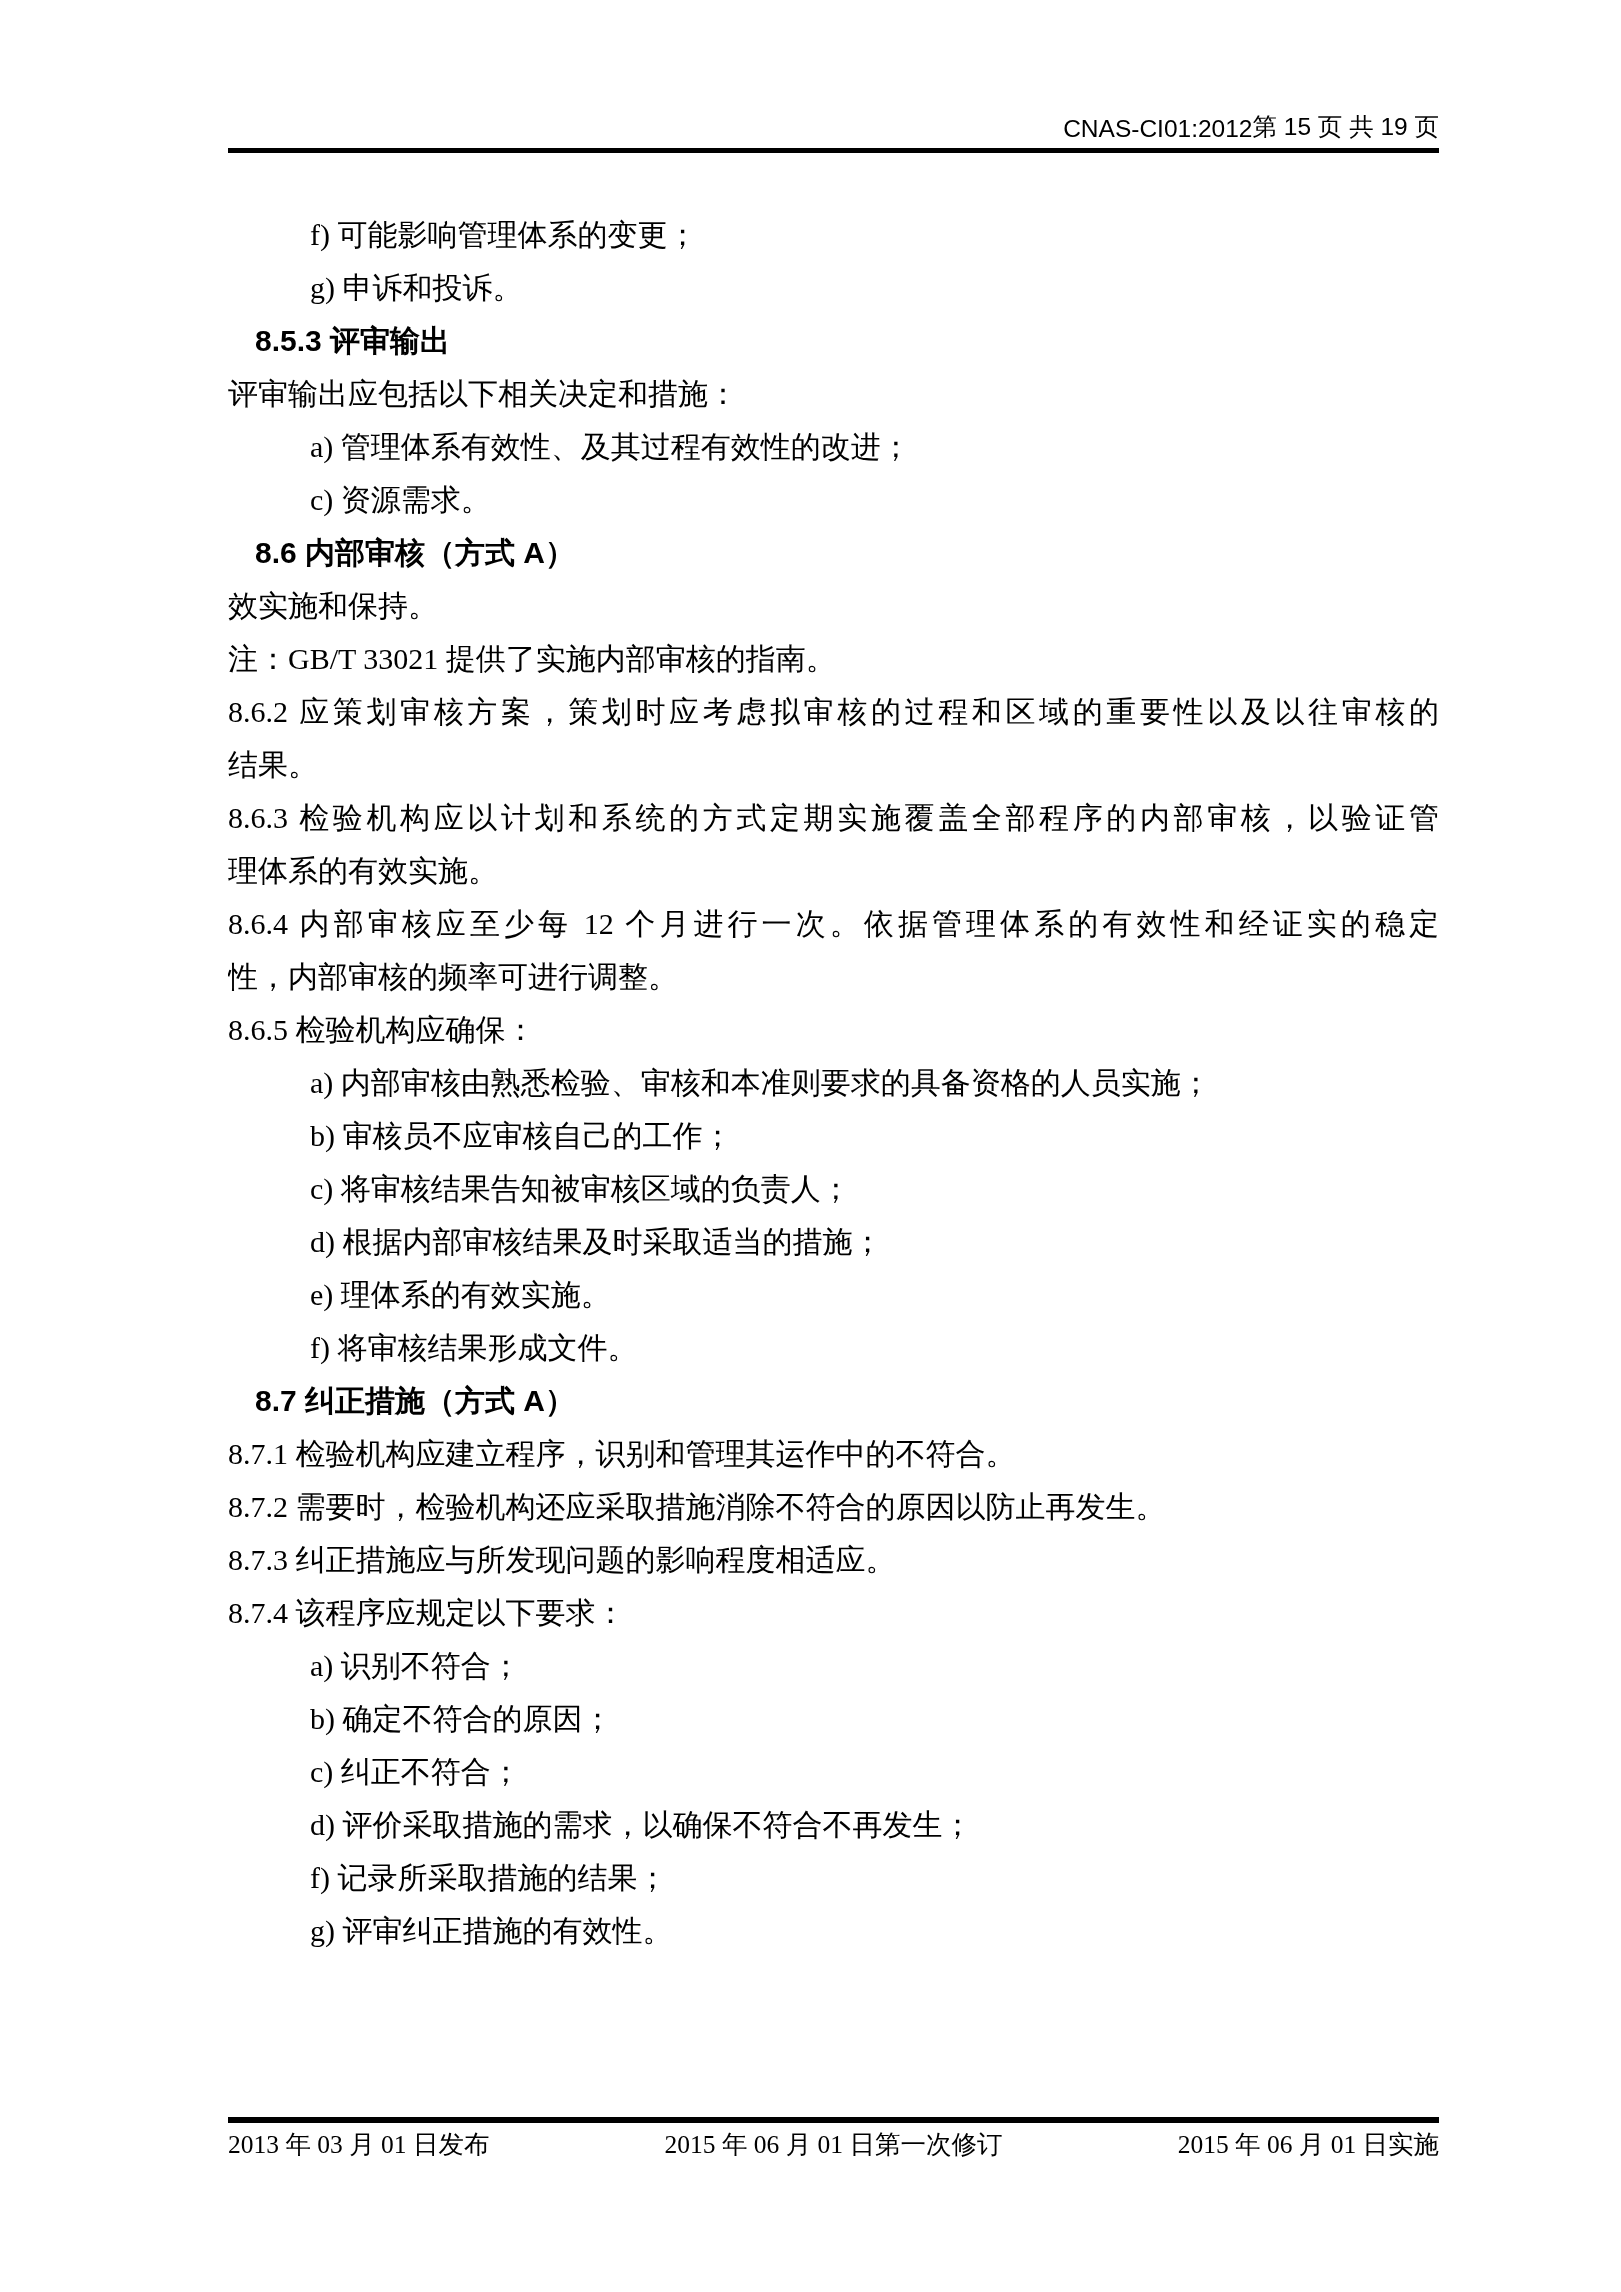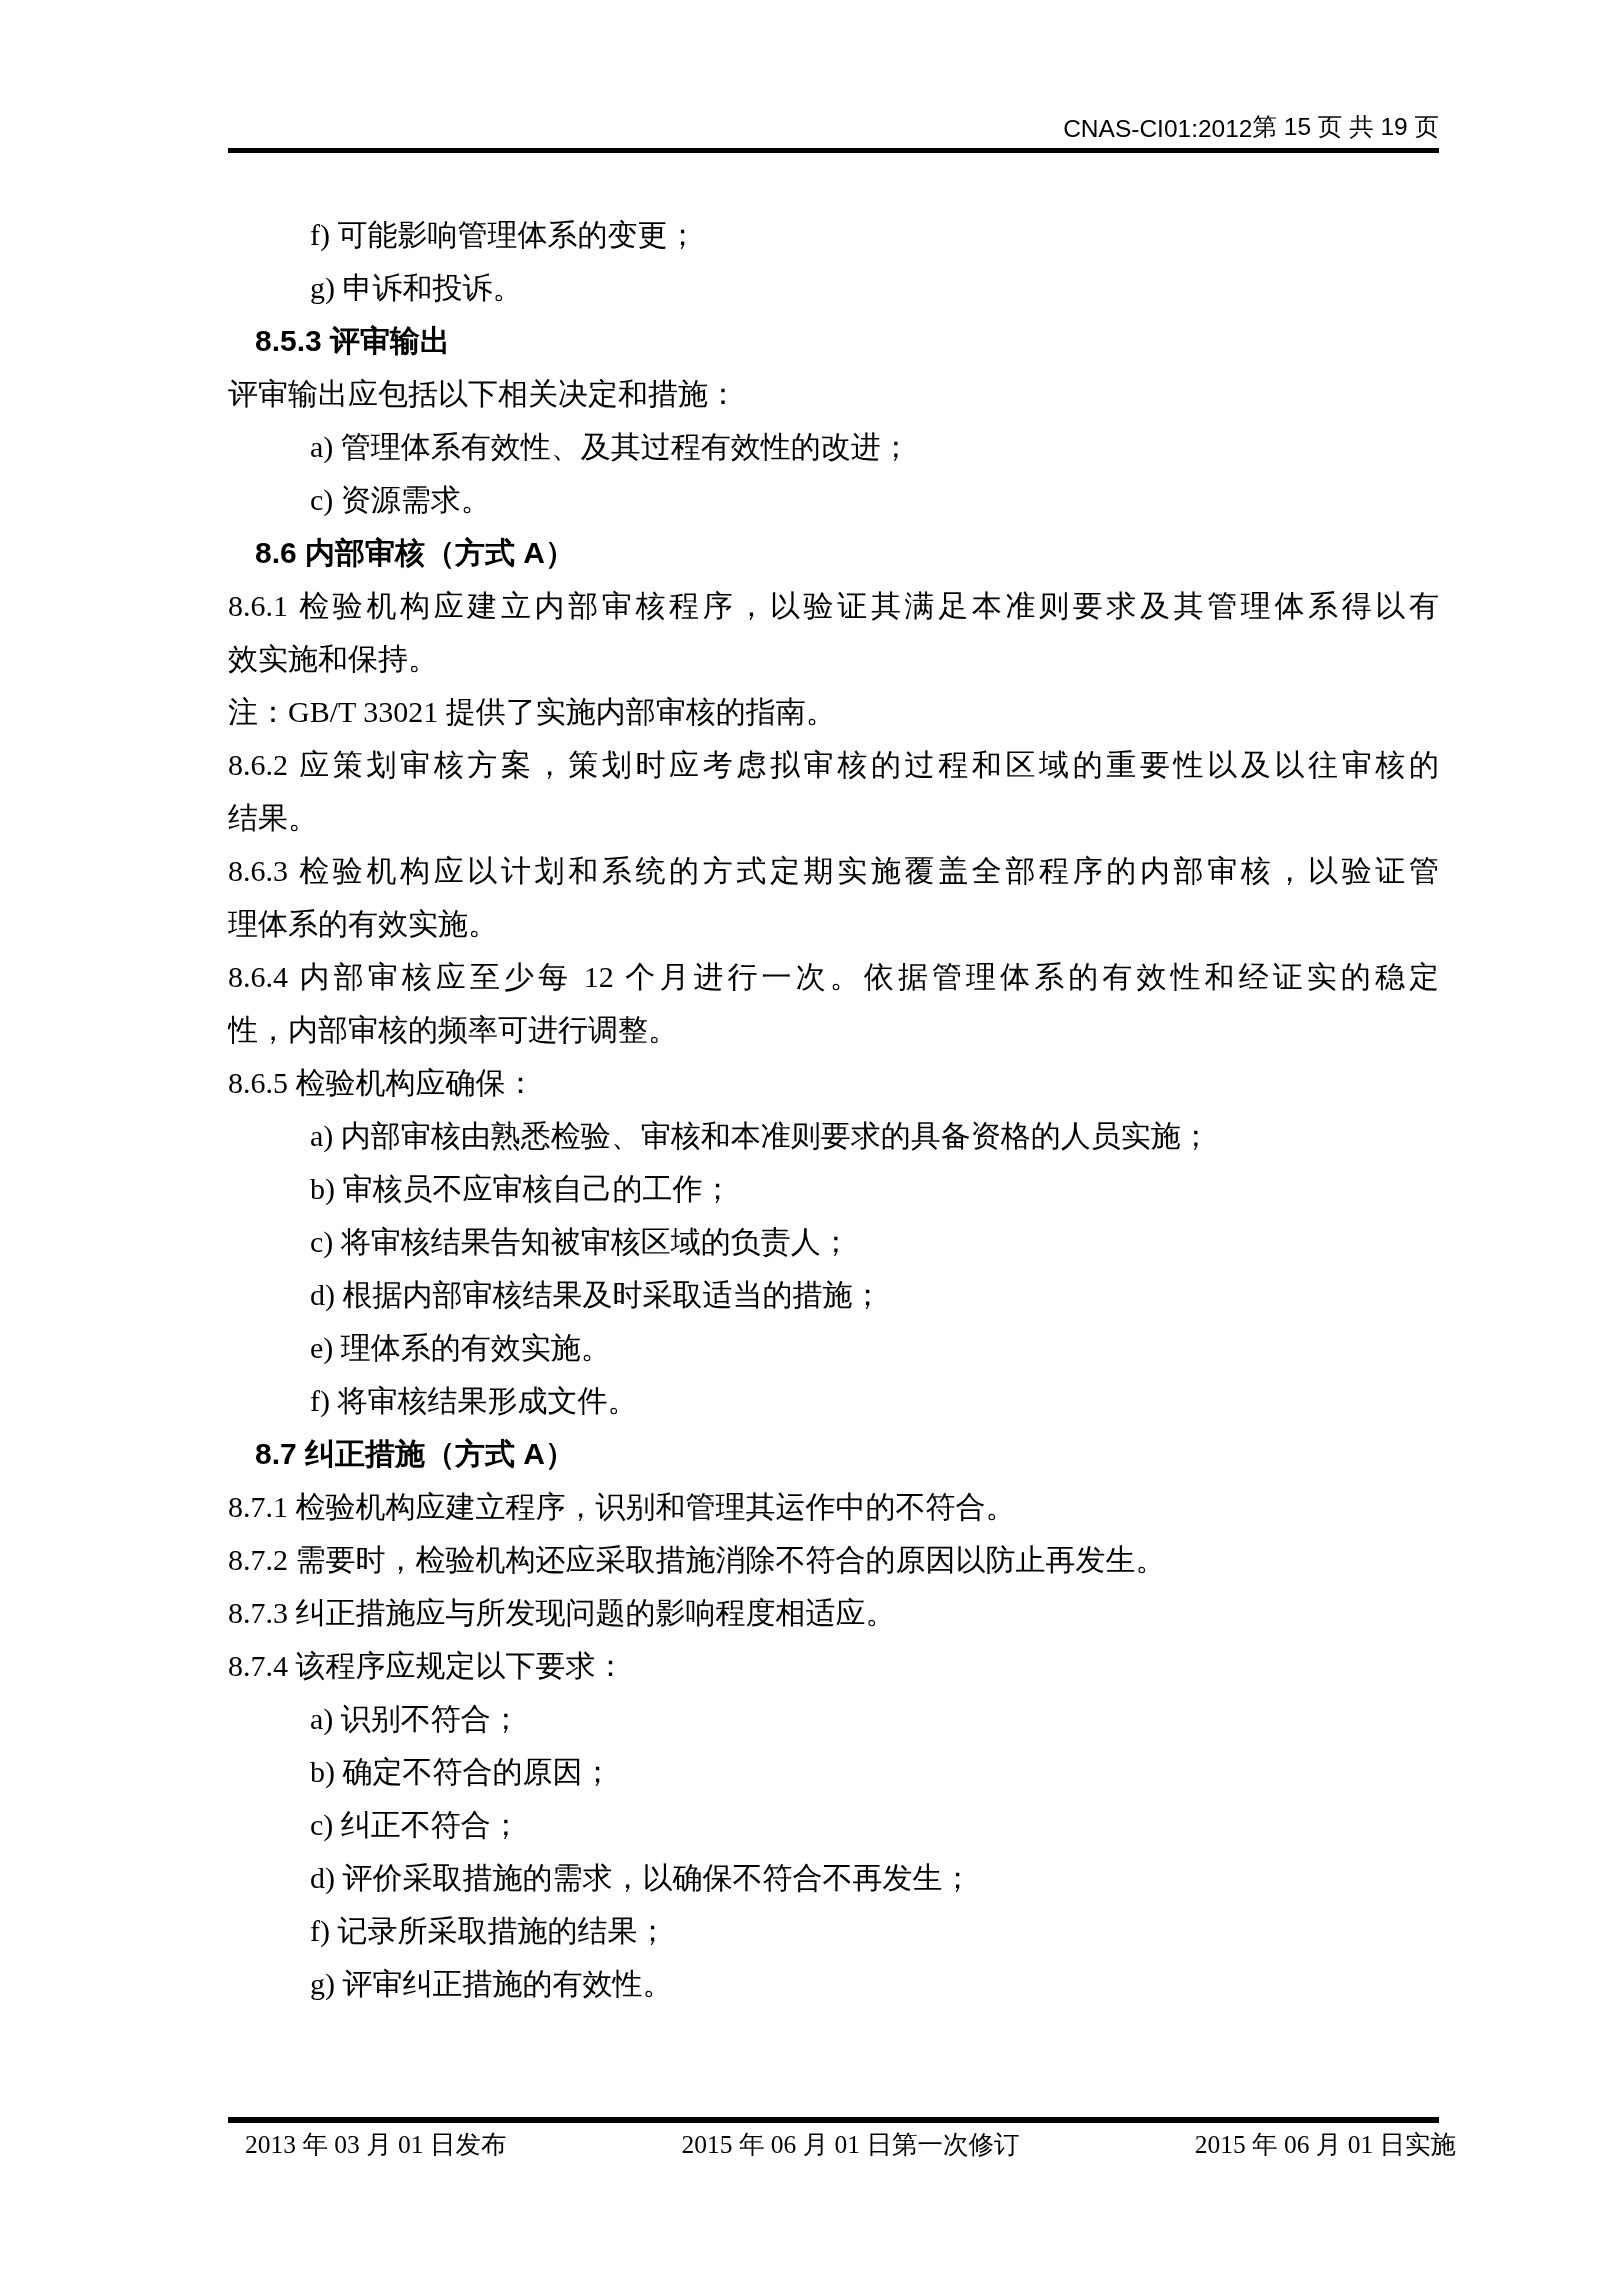--- a/index.html
+++ b/index.html
@@ -42,21 +42,21 @@
     white-space:normal;
     text-align:justify;
     text-align-last:justify;
   }
   
   .footer-rule{
     position:absolute;left:228px;width:1211px;top:2117px;height:5.9px;
     background:#000;
   }
   .footer{
-    position:absolute;left:245px;width:1211px;top:2125px;height:39px;
+    position:absolute;left:228px;width:1211px;top:2125px;height:39px;
     display:flex;justify-content:space-between;align-items:center;
     font-size:25.5px;
   }
 </style>
 </head>
 <body>
 
 <div class="page">
 
   <div class="header">
@@ -66,21 +66,20 @@
   <div class="header-rule"></div>
 
   <div class="doc-body" id="doc-body">
       <div class="line item">f) 可能影响管理体系的变更；</div>
       <div class="line item">g) 申诉和投诉。</div>
       <div class="line heading">8.5.3 评审输出</div>
       <div class="line body">评审输出应包括以下相关决定和措施：</div>
       <div class="line item">a) 管理体系有效性、及其过程有效性的改进；</div>
       <div class="line item">c) 资源需求。</div>
       <div class="line heading">8.6 内部审核（方式 A）</div>
-      <div class="line body justify">8.6.1 检验机构应建立内部审核程序，以验证其满足本准则要求及其管理体系得以有</div>
       <div class="line body">效实施和保持。</div>
       <div class="line body">注：GB/T 33021 提供了实施内部审核的指南。</div>
       <div class="line body justify">8.6.2 应策划审核方案，策划时应考虑拟审核的过程和区域的重要性以及以往审核的</div>
       <div class="line body">结果。</div>
       <div class="line body justify">8.6.3 检验机构应以计划和系统的方式定期实施覆盖全部程序的内部审核，以验证管</div>
       <div class="line body">理体系的有效实施。</div>
       <div class="line body justify">8.6.4 内部审核应至少每 12 个月进行一次。依据管理体系的有效性和经证实的稳定</div>
       <div class="line body">性，内部审核的频率可进行调整。</div>
       <div class="line body">8.6.5 检验机构应确保：</div>
       <div class="line item">a) 内部审核由熟悉检验、审核和本准则要求的具备资格的人员实施；</div>

